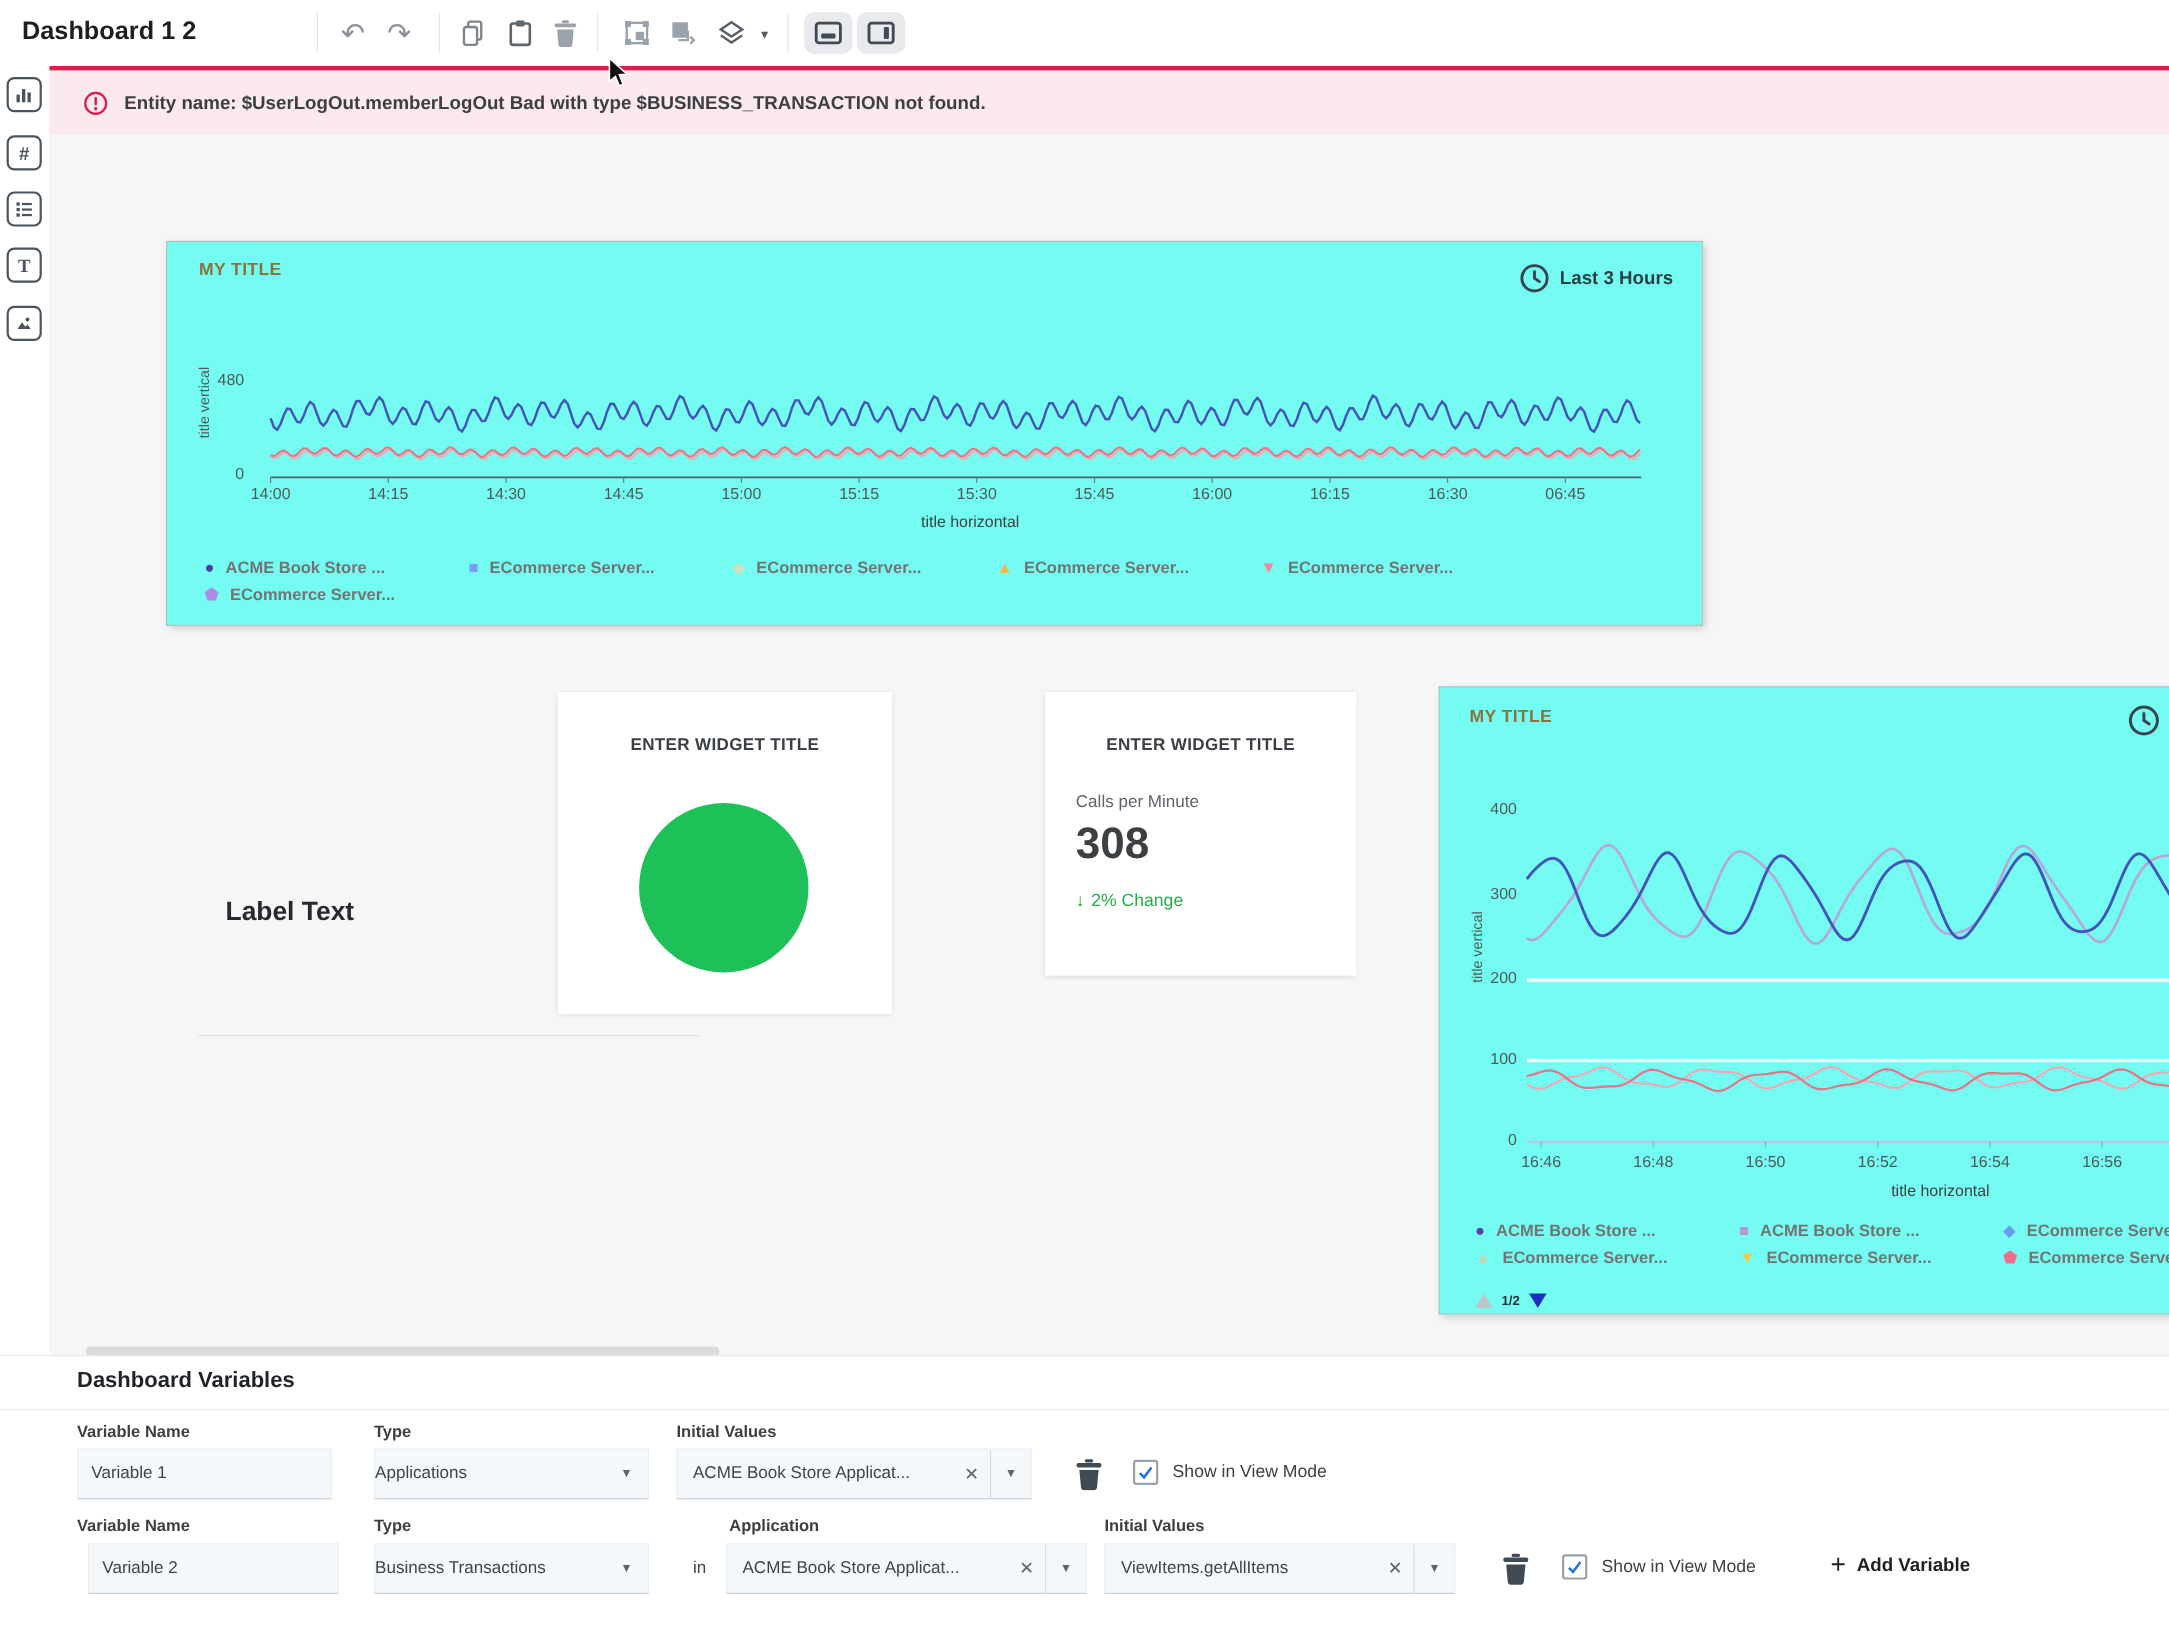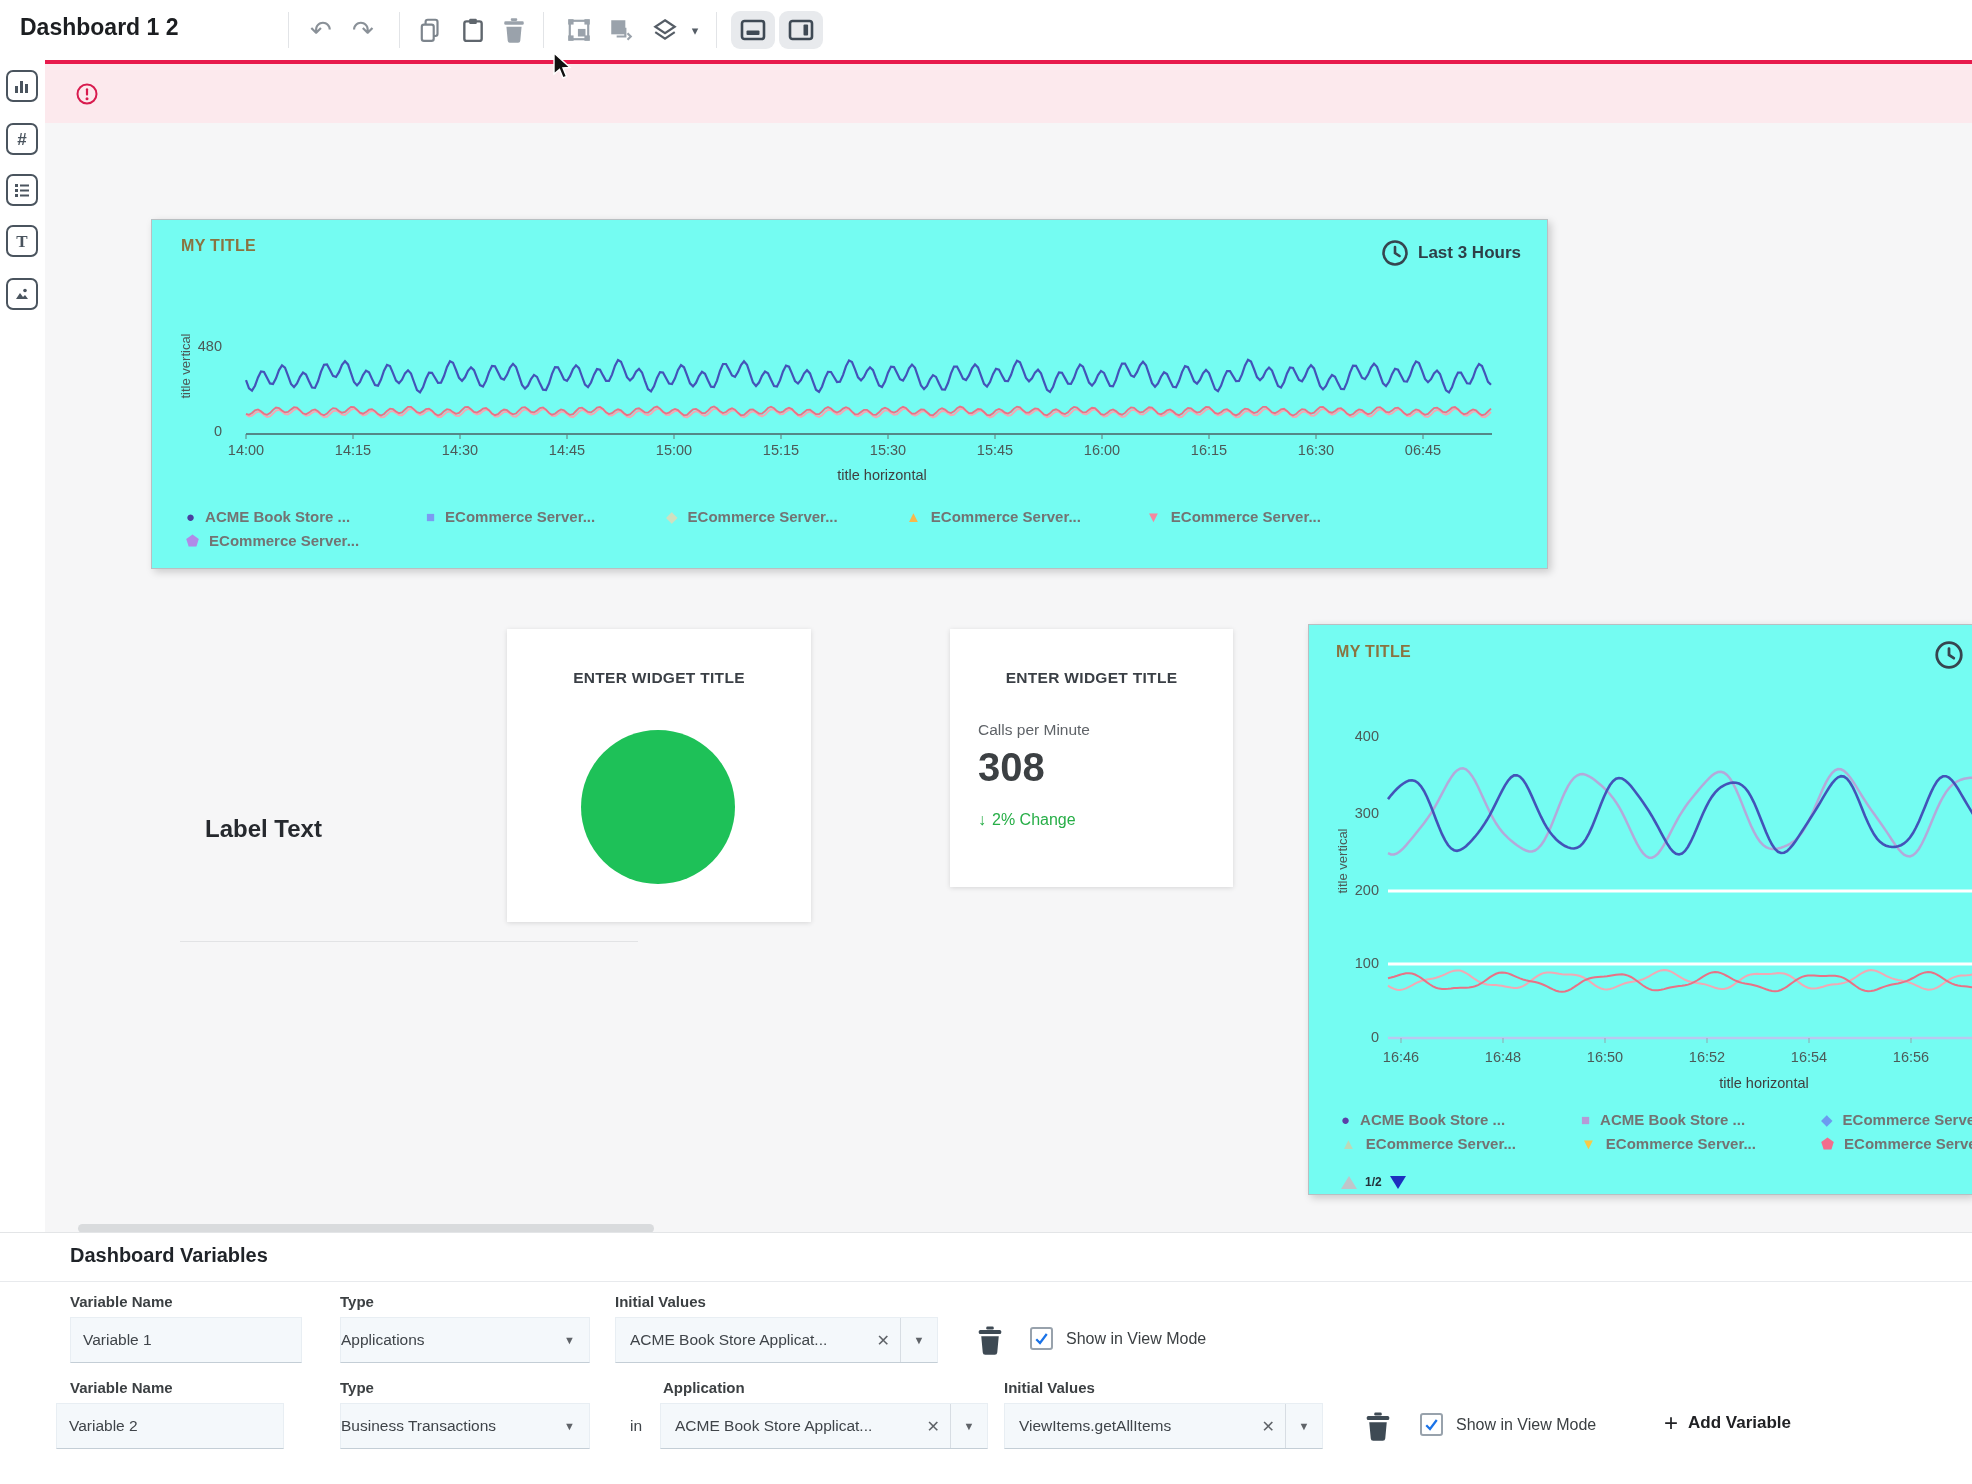--- a/index.html
+++ b/index.html
@@ -146,20 +146,21 @@
       </svg>
   </div>
 </div>
 
 <div class="banner">
   <svg width="24" height="24" viewBox="0 0 24 24" style="margin-left:30px">
     <circle cx="12" cy="12" r="9.5" fill="none" stroke="#d81b4e" stroke-width="2"></circle>
     <rect x="10.9" y="6.2" width="2.2" height="7.5" rx="1.1" fill="#d81b4e"></rect>
     <circle cx="12" cy="16.8" r="1.5" fill="#d81b4e"></circle>
   </svg>
+  <span class="banner-text">Entity name: $UserLogOut.memberLogOut Bad with type $BUSINESS_TRANSACTION not found.</span>
 </div>
 
 <div class="side-item" style="top:70px">
   <svg width="16" height="16" viewBox="0 0 16 16">
       <rect x="1" y="8" width="3" height="7" fill="#4a545e"></rect>
       <rect x="6" y="3" width="3" height="12" fill="#4a545e"></rect>
       <rect x="11" y="6" width="3" height="9" fill="#4a545e"></rect>
     </svg>
 </div>
 <div class="side-item" style="top:123px">
@@ -384,21 +385,21 @@
         <polyline points="3,11 8,16 17,4" fill="none" stroke="#1a73e8" stroke-width="3"></polyline>
       </svg>
   </div>
   <div class="cb-label" style="left:1066px;top:97px">Show in View Mode</div>
 
   <div class="fld-label" style="left:70px;top:146px">Variable Name</div>
   <div class="fld-label" style="left:340px;top:146px">Type</div>
   <div class="fld-label" style="left:663px;top:146px">Application</div>
   <div class="fld-label" style="left:1004px;top:146px">Initial Values</div>
 
-  <div class="fld fld-input" style="left:56px;top:170px;width:228px">Variable 2</div>
+  <div class="fld fld-input" style="left:80px;top:170px;width:228px">Variable 2</div>
   <div class="fld fld-select" style="left:340px;top:170px;width:250px">
     <span>Business Transactions</span>
     <span class="caret">▼</span>
   </div>
   <div class="in-text" style="left:630px;top:184px">in</div>
   <div class="fld" style="left:660px;top:170px;width:328px">
     <span class="chip-text">ACME Book Store Applicat...</span>
     <span class="chip-x">✕</span>
     <span class="chip-div"></span>
     <span class="chip-caret">▼</span>

